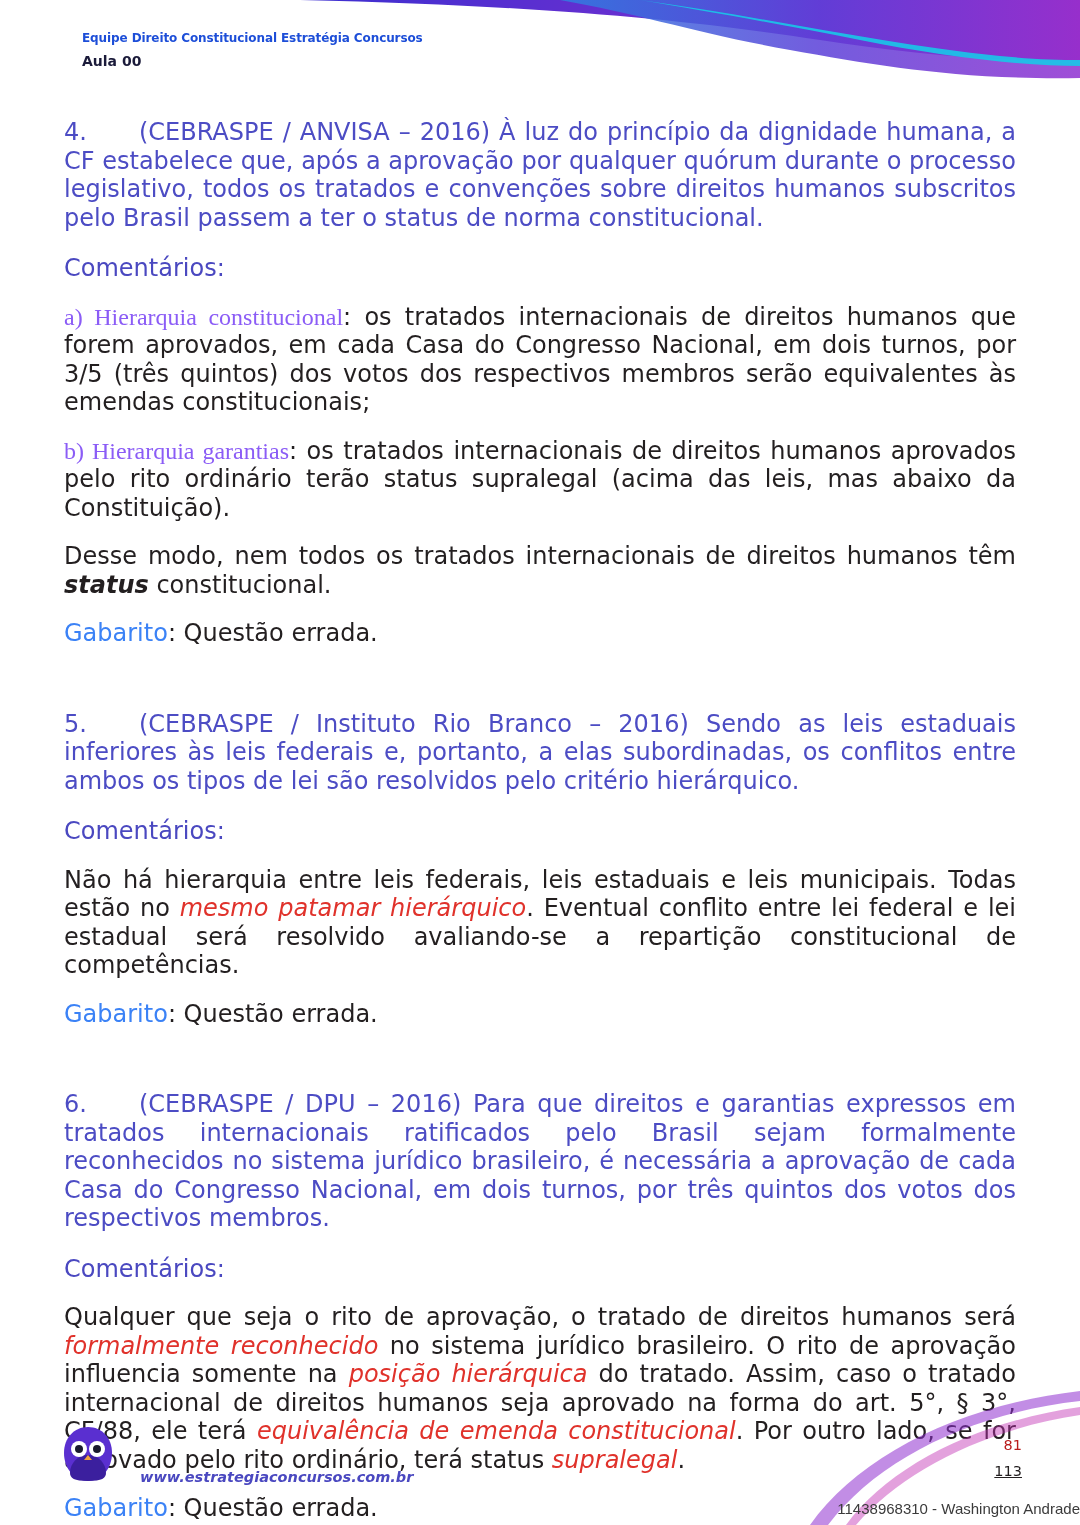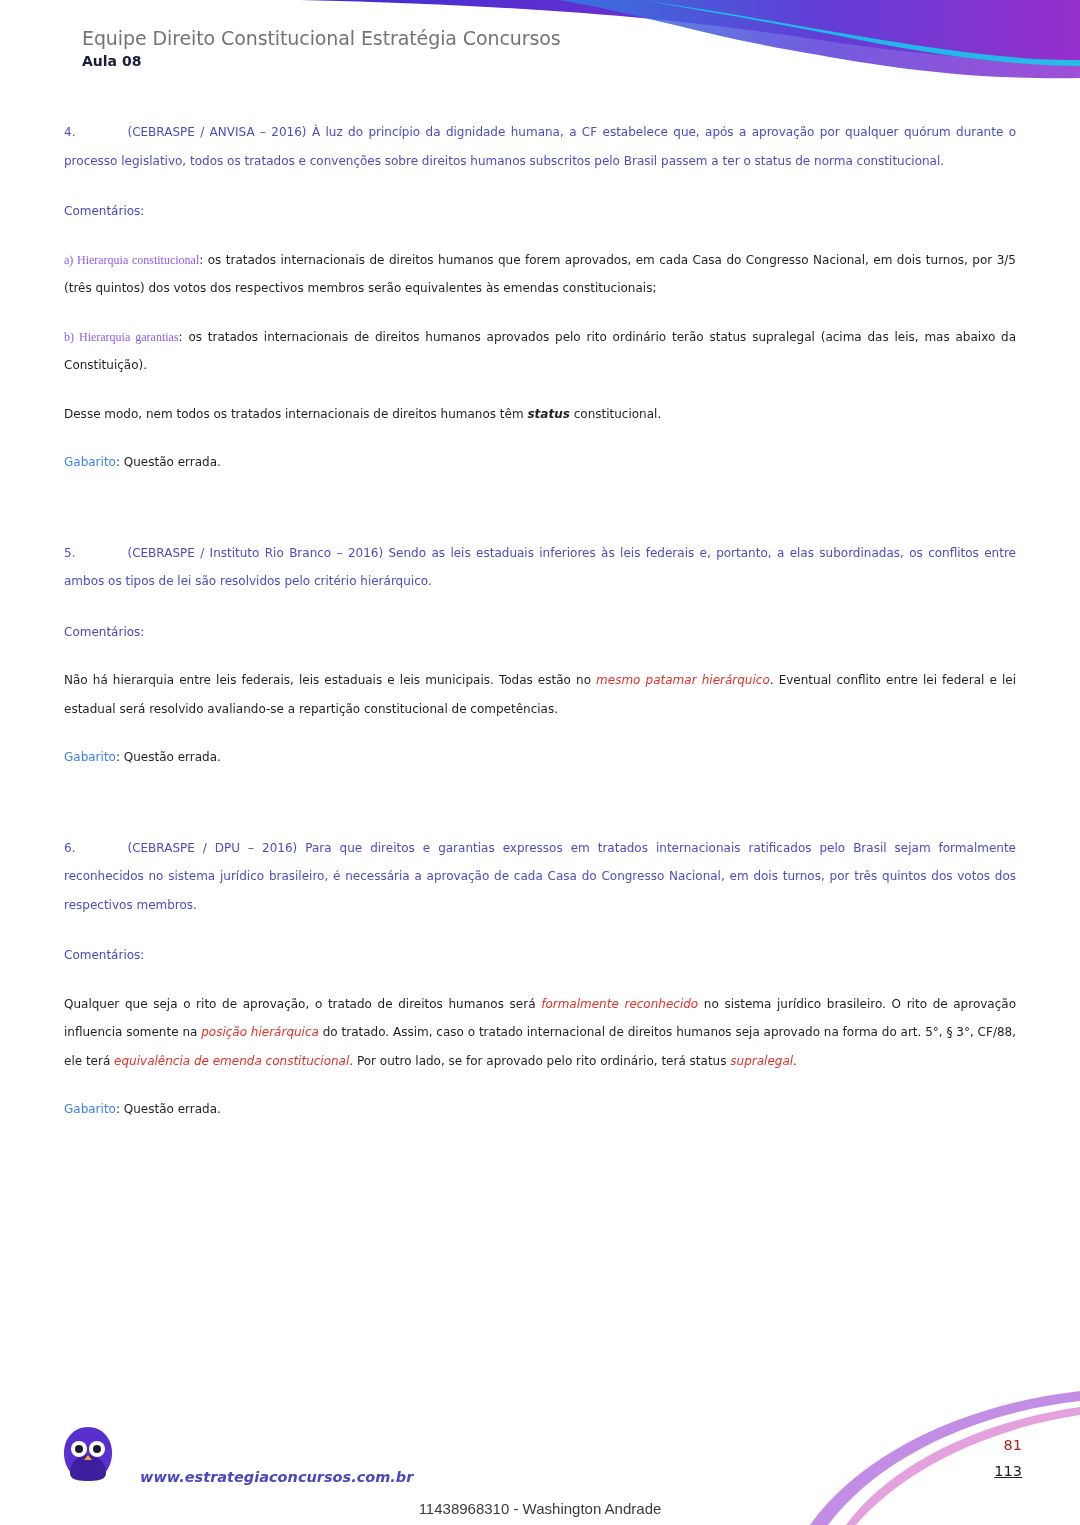--- a/index.html
+++ b/index.html
@@ -31,44 +31,44 @@
     width: 1080px;
     height: 96px;
   }
   .header-text {
     position: absolute;
     left: 82px;
     top: 28px;
     z-index: 5;
   }
   .header-line1 {
-    font-size: 19px;
-    font-weight: normal;
-    color: #737373;
+    font-size: 12px;
+    font-weight: bold;
+    color: #1d4ed8;
     letter-spacing: -0.1px;
     line-height: 20px;
   }
   .header-line2 {
     font-size: 14px;
     font-weight: bold;
     color: #1b1b3a;
     line-height: 20px;
     margin-top: 3px;
   }
 
   
   .content {
     position: absolute;
     left: 64px;
     top: 118px;
     width: 952px;
   }
   p {
     margin: 0 0 0 0;
-    font-size: 12px;
+    font-size: 24px;
     line-height: 28.5px;
     color: #231f20;
     text-align: justify;
     text-justify: inter-word;
   }
   .q-title {
     color: #4c4cc4;
     margin-bottom: 22px;
   }
   .q-title .indent {
@@ -162,21 +162,21 @@
     color: #231f20;
     text-align: right;
     width: 60px;
     text-decoration: underline;
   }
   .watermark {
     position: absolute;
     left: 0;
     bottom: 8px;
     width: 1080px;
-    text-align: center;
+    text-align: right;
     font-size: 15px;
     color: #3b3b3b;
     font-family: "Liberation Sans", sans-serif;
   }
 </style>
 </head>
 <body>
 
 <div class="header">
   <svg class="header-swoosh" viewBox="0 0 1080 96" preserveAspectRatio="none">
@@ -192,21 +192,21 @@
         <stop offset="50%" stop-color="#5a3fd8"></stop>
         <stop offset="100%" stop-color="#8f2fd0"></stop>
       </linearGradient>
     </defs>
     <path d="M300,0 L1080,0 L1080,60 C980,62 900,52 820,40 C700,22 560,6 300,0 Z" fill="url(#gheader)"></path>
     <path d="M560,0 L1080,0 L1080,78 C960,80 880,66 790,50 C700,34 640,14 560,0 Z" fill="url(#gheader2)" opacity="0.85"></path>
     <path d="M640,0 C760,16 880,44 1000,56 C1030,59 1056,60 1080,60 L1080,66 C1020,66 940,56 860,40 C780,24 700,10 640,0 Z" fill="#18c8e8" opacity="0.9"></path>
   </svg>
   <div class="header-text">
     <div class="header-line1">Equipe Direito Constitucional Estratégia Concursos</div>
-    <div class="header-line2">Aula 08</div>
+    <div class="header-line2">Aula 00</div>
   </div>
 </div>
 
 <div class="content">
 
   <p class="q-title">
     <span>4.</span><span class="indent"></span><span>(CEBRASPE / ANVISA – 2016) À luz do princípio da dignidade humana, a CF estabelece que, após a aprovação por qualquer quórum durante o processo legislativo, todos os tratados e convenções sobre direitos humanos subscritos pelo Brasil passem a ter o status de norma constitucional.</span>
   </p>
 
   <p class="label-com">Comentários:</p>

